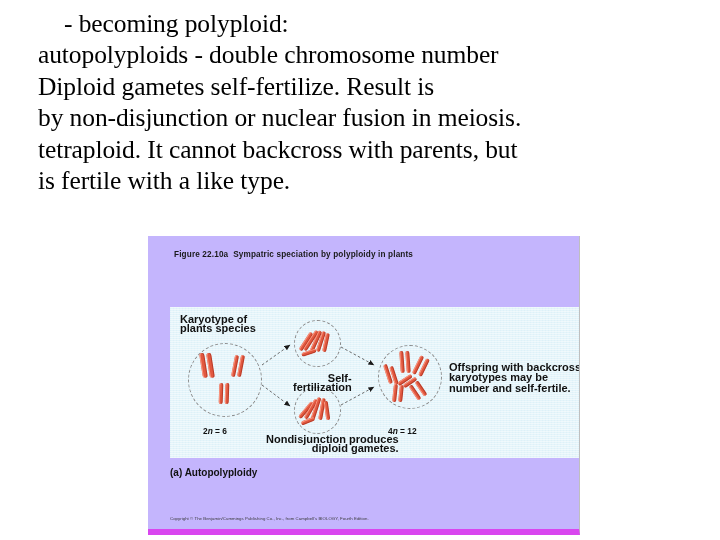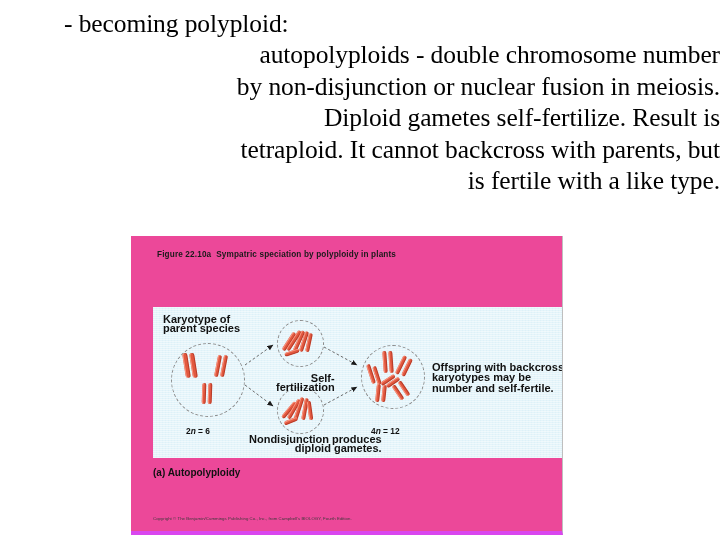--- a/index.html
+++ b/index.html
@@ -29,34 +29,33 @@
     font-size: 25.5px;
     line-height: 31.4px;
     white-space: pre;
     letter-spacing: -0.1px;
   }
   .bullet-head {
     margin-left: 64px;
     margin-top: 8px;
   }
   .bullet-body {
-    margin-left: 90px;
-    text-align: right;
+    margin-left: 38px;
   }
 
   
   #figure-panel {
     position: absolute;
-    left: 131px;
+    left: 148px;
     top: 236px;
     width: 432px;
     height: 299px;
-    background: #ec4899;
+    background: #c4b5fd;
     border-right: 1px solid #bfbfbf;
-    border-bottom: 4px solid #d946ef;
+    border-bottom: 6px solid #d946ef;
     box-sizing: border-box;
     font-family: "Liberation Sans", "DejaVu Sans", sans-serif;
   }
   #figure-title {
     position: absolute;
     left: 26px;
     top: 14px;
     font-size: 8.2px;
     font-weight: bold;
     color: #1a1a1a;
@@ -160,22 +159,22 @@
     z-index: 5;
     overflow: visible;
   }
 </style>
 </head>
 <body>
 
 <div id="slide-text">
   <div class="bullet-line bullet-head">- becoming polyploid:</div>
   <div class="bullet-line bullet-body">autopolyploids - double chromosome number</div>
+  <div class="bullet-line bullet-body">Diploid gametes self-fertilize. Result is</div>
   <div class="bullet-line bullet-body">by non-disjunction or nuclear fusion in meiosis.</div>
-  <div class="bullet-line bullet-body">Diploid gametes self-fertilize. Result is</div>
   <div class="bullet-line bullet-body">tetraploid. It cannot backcross with parents, but</div>
   <div class="bullet-line bullet-body">is fertile with a like type.</div>
 </div>
 
 <div id="figure-panel">
 
   <div id="figure-title">Figure 22.10a  Sympatric speciation by polyploidy in plants</div>
 
   <div id="diagram-area">
 
@@ -186,21 +185,21 @@
         </marker>
       </defs>
       <g stroke="#5a5a5a" stroke-width="0.9" fill="none" stroke-dasharray="2.6 2.2">
         <path d="M92,58 L120,38" marker-end="url(#ah)"></path>
         <path d="M92,78 L120,99" marker-end="url(#ah)"></path>
         <path d="M171,40 L204,58" marker-end="url(#ah)"></path>
         <path d="M171,98 L204,80" marker-end="url(#ah)"></path>
       </g>
     </svg>
 
-    <div class="diagram-label" id="label-karyotype"><div>Karyotype of</div><div>parent species</div></div>
+    <div class="diagram-label" id="label-karyotype"><div>Karyotype of</div><div>plants species</div></div>
     <div class="diagram-label" id="label-selffert"><div>Self-</div><div>fertilization</div></div>
     <div class="diagram-label" id="label-nondisj"><div>Nondisjunction produces</div><div>diploid gametes.</div></div>
     <div class="diagram-label" id="label-offspring"><div>Offspring with backcross</div><div>karyotypes may be</div><div>number and self-fertile.</div></div>
 
     <div class="ploidy-label" id="ploidy-parent">2<i>n</i> = 6</div>
     <div class="ploidy-label" id="ploidy-off">4<i>n</i> = 12</div>
 
     <div class="karyo" id="circle-parent">
       <div class="chromo" style="left:12px;  top:9px;  width:4.6px; height:25px; transform:rotate(-9deg);"></div>
       <div class="chromo" style="left:19px;  top:9px;  width:4.6px; height:25px; transform:rotate(-9deg);"></div>

